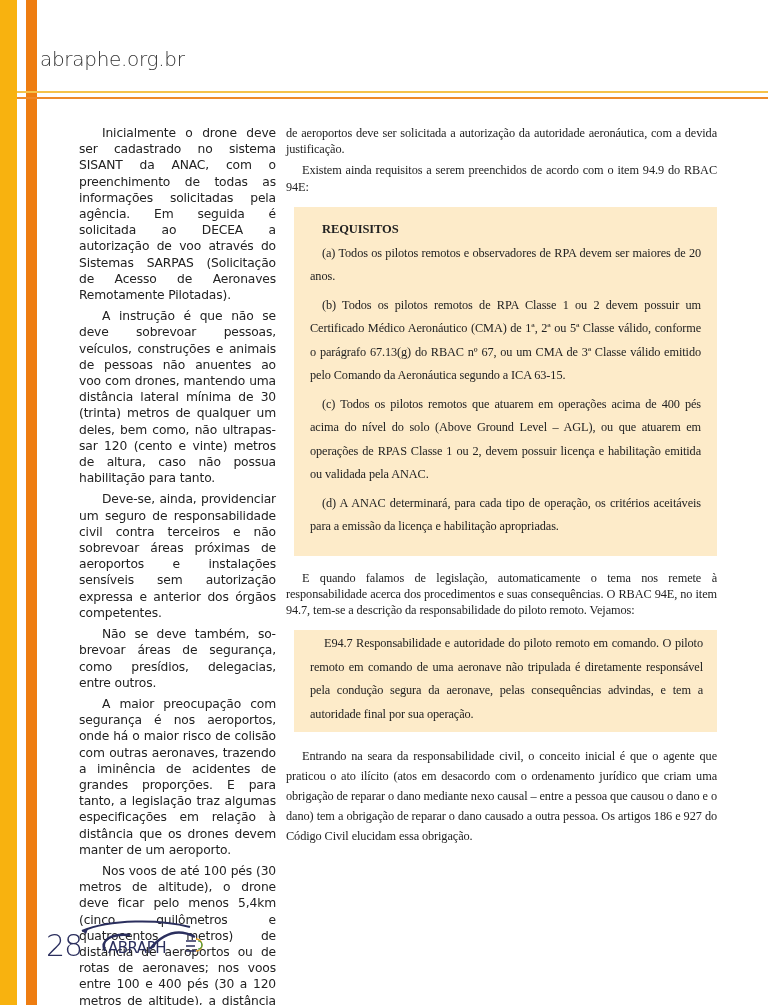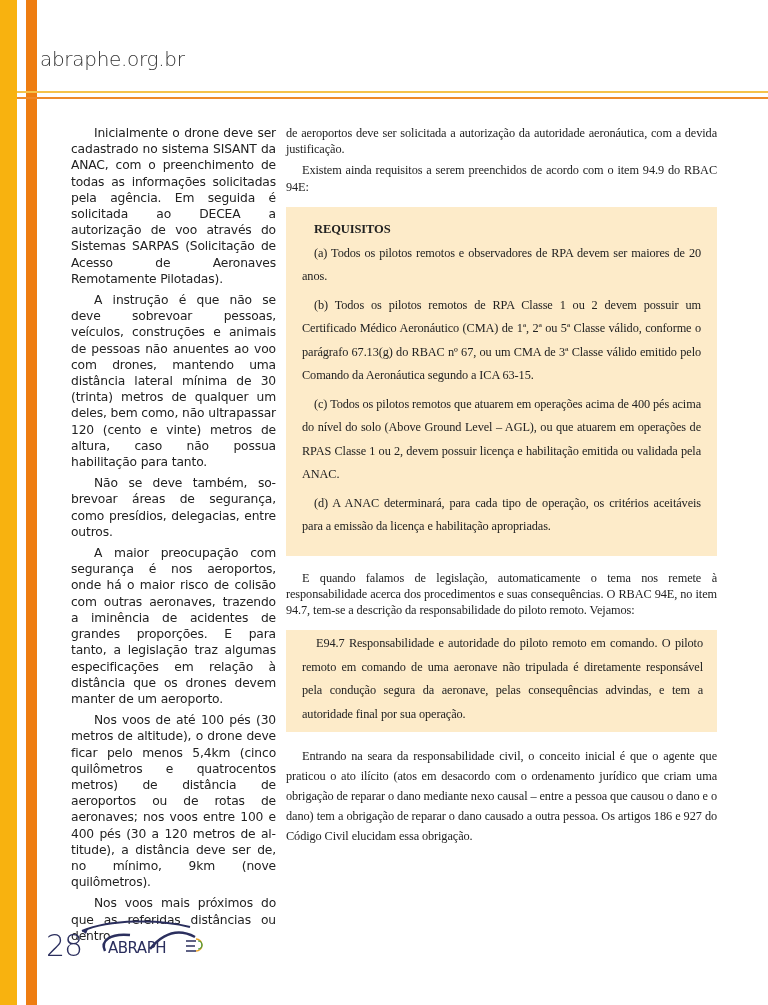--- a/index.html
+++ b/index.html
@@ -12,29 +12,29 @@
   .hline-yellow { position:absolute; left:17px; top:91px; width:751px; height:2px; background:#F5C24A; }
   .hline-orange { position:absolute; left:17px; top:97px; width:751px; height:2px; background:#EE8A2A; }
   .site-url {
     position:absolute; left:40px; top:47px; font-family:"DejaVu Sans", sans-serif;
     font-size:20px; color:#333; letter-spacing:-0.3px; font-weight:300;
   }
   .col-left {
     position:absolute; left:63px; top:125px; width:213px;
     font-size:12.3px; line-height:16.2px; text-align:justify; letter-spacing:-0.15px;
   }
-  .col-left p { margin:0 0 5px 8px; text-indent:23px; hyphens:manual; }
+  .col-left p { margin:0 0 5px 16px; text-indent:23px; hyphens:manual; }
   .col-right {
     position:absolute; left:286px; top:125px; width:431px;
     font-size:12.3px; line-height:16.2px; text-align:justify; letter-spacing:-0.1px;
   }
   .col-right p { margin:0 0 5px 0; text-indent:16px;font-family:Liberation Serif, serif; }
   .col-right p.cont { text-indent:0; }
   .box {
-    background:#FDEBC9; padding:9px 16px 12px 16px; margin:12px 0 14px 0;
+    background:#FDEBC9; padding:9px 16px 12px 16px; margin:12px 0 14px 8px;
     font-size:12.3px; line-height:23.5px;
   }
   .box .title { font-weight:bold; font-size:12.5px; margin:0 0 0 12px; text-indent:0; line-height:26px; }
   .box p { margin:0 0 5px 0; text-indent:12px; }
   .box2 { padding:2px 14px 6px 16px; line-height:23.5px; }
   .box2 p { margin:0; text-indent:14px; }
   .footer-page { position:absolute; left:46px; top:928px; font-size:30px; color:#2B2F5E; font-weight:300; letter-spacing:-1px; }
   .footer-logo { position:absolute; left:80px; top:917px; width:125px; height:42px; }
 </style>
 </head>
@@ -43,20 +43,21 @@
 <div class="stripe-yellow"></div>
 <div class="stripe-orange"></div>
 <div class="hline-yellow"></div>
 <div class="hline-orange"></div>
 
 <div class="site-url">abraphe.org.br</div>
 
 <div class="col-left">
   <p>Inicialmente o drone deve ser cadastrado no sistema SISANT da ANAC, com o preenchimento de to­das as informações solicitadas pela agência. Em seguida é solicitada ao DECEA a autorização de voo através do Sistemas SARPAS (Soli­citação de Acesso de Aeronaves Remotamente Pilotadas).</p>
   <p>A instrução é que não se deve sobrevoar pessoas, veículos, cons­truções e animais de pessoas não anuentes ao voo com drones, man­tendo uma distância lateral mínima de 30 (trinta) metros de qualquer um deles, bem como, não ultrapas­sar 120 (cento e vinte) metros de altura, caso não possua habilitação para tanto.</p>
+  <p>Deve-se, ainda, providenciar um seguro de responsabilidade civil contra terceiros e não sobrevoar áreas próximas de aeroportos e instalações sensíveis sem auto­rização expressa e anterior dos órgãos competentes.</p>
   <p>Não se deve também, so­brevoar áreas de segurança, como presídios, delegacias, entre outros.</p>
   <p>A maior preocupação com segu­rança é nos aeroportos, onde há o maior risco de colisão com outras aeronaves, trazendo a iminência de acidentes de grandes proporções. E para tanto, a legislação traz al­gumas especificações em relação à distância que os drones devem manter de um aeroporto.</p>
   <p>Nos voos de até 100 pés (30 me­tros de altitude), o drone deve fi­car pelo menos 5,4km (cinco quilô­metros e quatrocentos metros) de distância de aeroportos ou de rotas de aeronaves; nos voos entre 100 e 400 pés (30 a 120 metros de al­titude), a distância deve ser de, no mínimo, 9km (nove quilômetros).</p>
   <p style="text-align-last:justify;">Nos voos mais próximos do que as referidas distâncias ou dentro</p>
 </div>
 
 <div class="col-right">
   <p class="cont">de aeroportos deve ser solicitada a autorização da autoridade aero­náutica, com a devida justificação.</p>
   <p>Existem ainda requisitos a serem preenchidos de acordo com o item 94.9 do RBAC 94E:</p>
 

